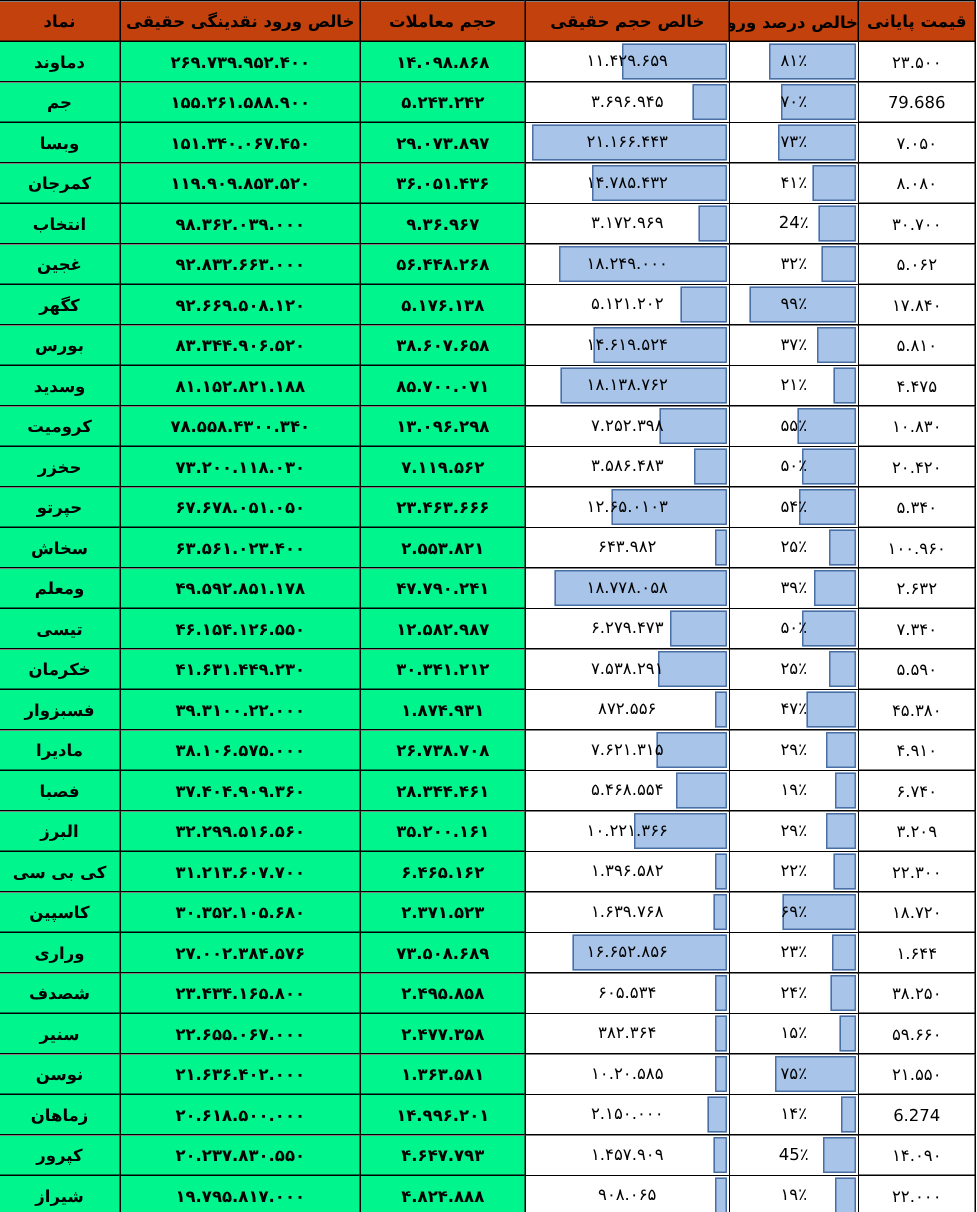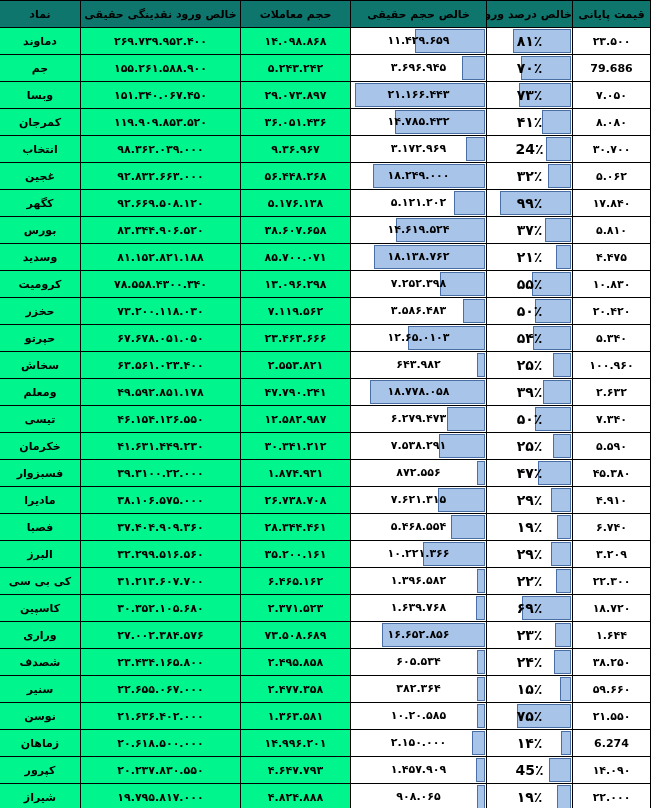--- a/index.html
+++ b/index.html
@@ -22,21 +22,21 @@
     border: 1px solid #000000;
     padding: 0;
     text-align: center;
     vertical-align: middle;
     font-size: 11px;
     height: 26px;
     overflow: hidden;
     white-space: nowrap;
   }
   thead th {
-    background: #0f766e;
+    background: #c2410c;
     font-weight: bold;
     font-size: 11.5px;
     height: 28px;
   }
   
   col.c-price   { width: 78px; }
   col.c-pct     { width: 86px; }
   col.c-netvol  { width: 136px; }
   col.c-trade   { width: 110px; }
   col.c-netcash { width: 160px; }
@@ -50,21 +50,21 @@
   td.netcash {
     background: #00f58c;
     font-weight: bold;
   }
   td.trade {
     background: #00f58c;
     font-weight: bold;
   }
   td.price {
     background: #ffffff;
-    font-weight: bold;
+    font-weight: normal;
   }
 
   
   td.barcell {
     position: relative;
     background: #ffffff;
     padding: 0;
   }
   td.barcell .bar {
     position: absolute;
@@ -73,24 +73,24 @@
     right: 1px;
     background: #a8c4e8;
     border: 1px solid #4a6fa5;
     box-sizing: border-box;
   }
   td.barcell .txt {
     position: relative;
     z-index: 2;
     display: block;
     line-height: 24px;
-    font-weight: bold;
+    font-weight: normal;
     font-size: 11px;
   }
-  td.pct .txt { font-size: 14px; }
+  td.pct .txt { font-size: 11px; }
   td.netvol .txt { font-size: 11px; }
 </style>
 </head>
 <body>
 
 <table class="sheet">
   <colgroup>
     <col class="c-price">
       <col class="c-pct">
       <col class="c-netvol">

